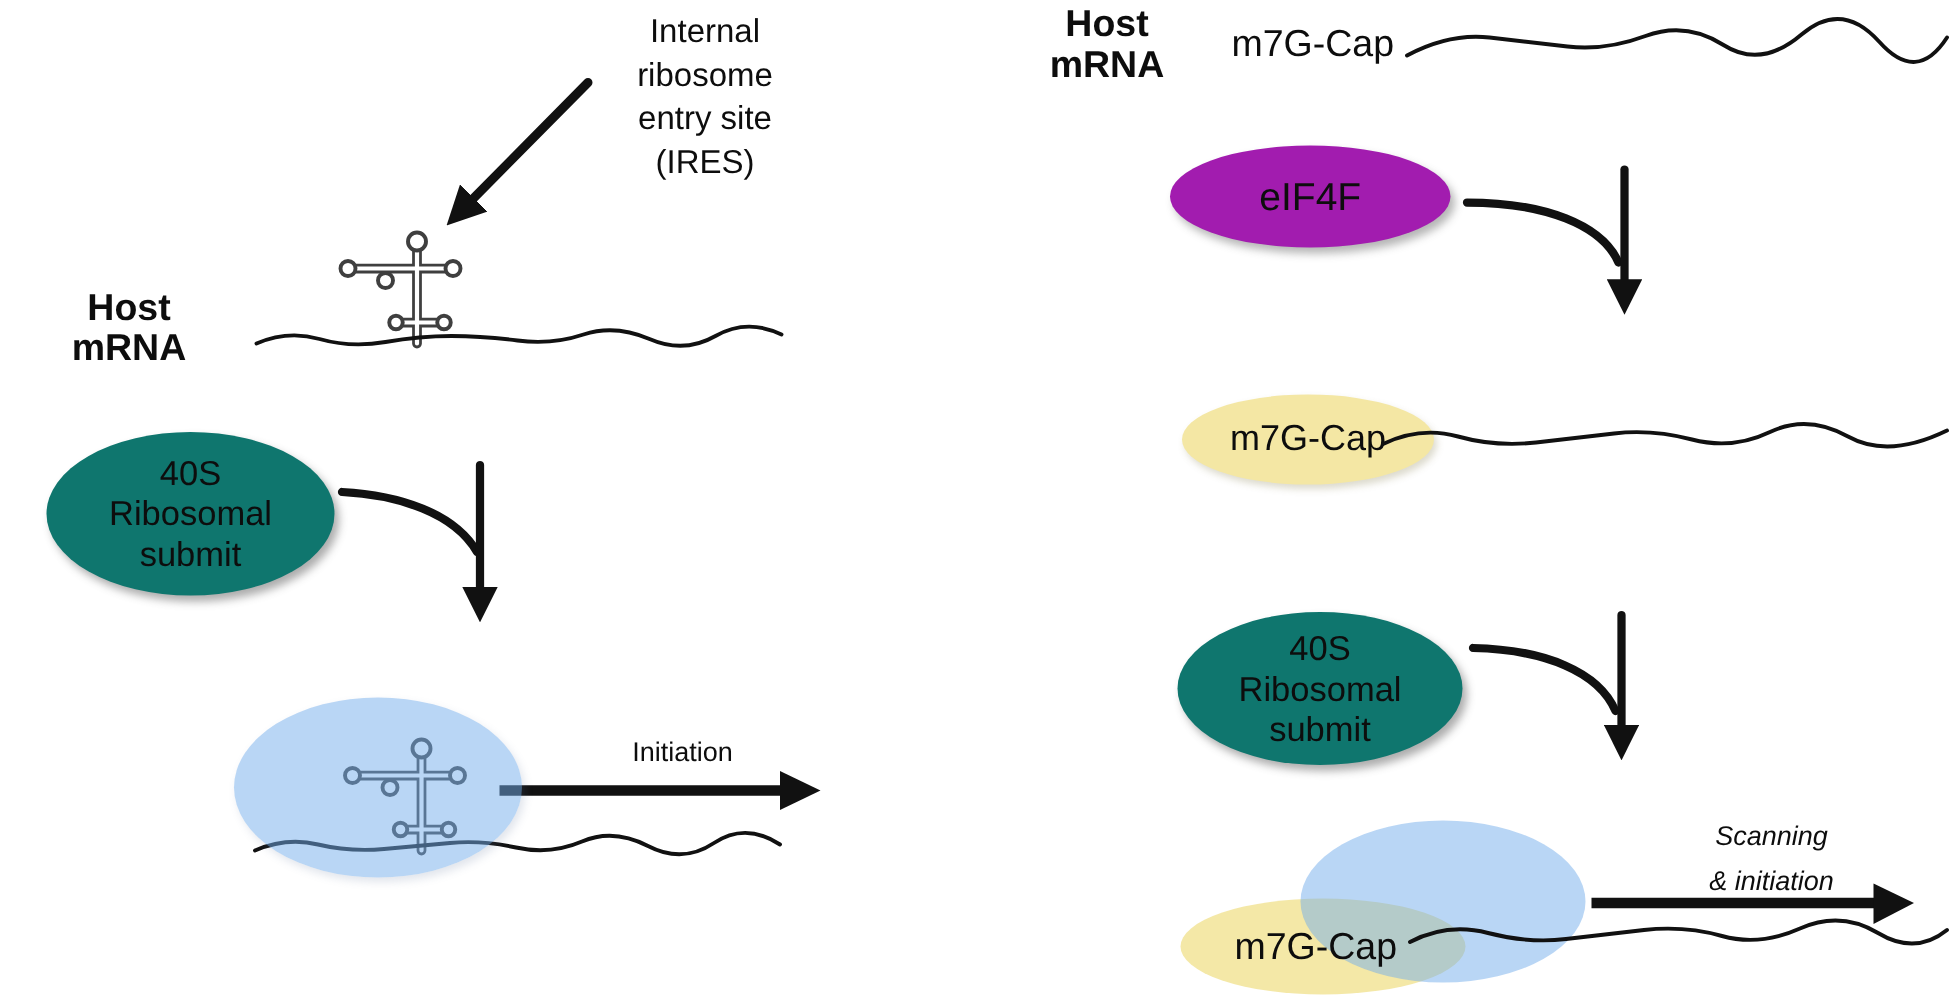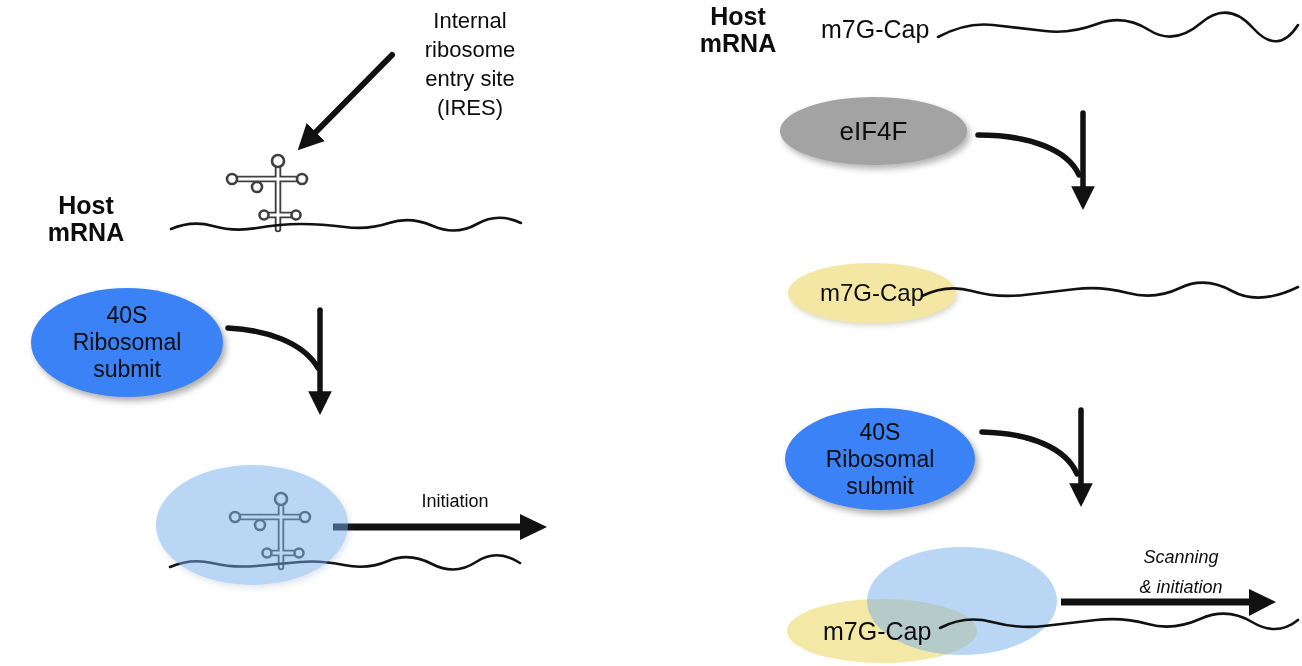--- a/index.html
+++ b/index.html
@@ -8,22 +8,22 @@
   svg.layer{position:absolute;left:0;top:0;width:1302px;height:666px;pointer-events:none;}
   .under{z-index:1}.over{z-index:3}
   .ellipse{position:absolute;z-index:2;border-radius:50%;display:flex;
            align-items:center;justify-content:center;text-align:center;}
   .etext{white-space:pre-line;color:#0d0d0d;text-align:center;}
   .label{position:absolute;z-index:4;white-space:pre-line;color:#0d0d0d;}
   .centered{text-align:center;}
   .bold{font-weight:bold;}
 
   
-  .blue-solid{background:#3b82f6;box-shadow:3px 4px 6px rgba(70,70,70,0.45);}
-  .gold-solid{background:#a3a3a3;box-shadow:3px 4px 6px rgba(70,70,70,0.40);}
+  .blue-solid{background:#0f766e;box-shadow:3px 4px 6px rgba(70,70,70,0.45);}
+  .gold-solid{background:#a21caf;box-shadow:3px 4px 6px rgba(70,70,70,0.40);}
   .paleyellow-solid{background:#f4e7a4;box-shadow:2px 3px 5px rgba(120,110,60,0.25);}
   .blue-light{background:rgba(115,173,235,0.50);box-shadow:2px 3px 6px rgba(90,110,150,0.18);}
   .yellow-light{background:rgba(233,209,79,0.50);}
   .blue-light-plain{background:rgba(115,173,235,0.50);}
 
   
   .wavy{fill:none;stroke:#111;stroke-width:2.6;stroke-linecap:round;}
   .flow{fill:none;stroke:#111;stroke-width:5.5;stroke-linecap:round;}
   .thick{stroke:#111;stroke-width:7;}
   .ahead{fill:#111;}

